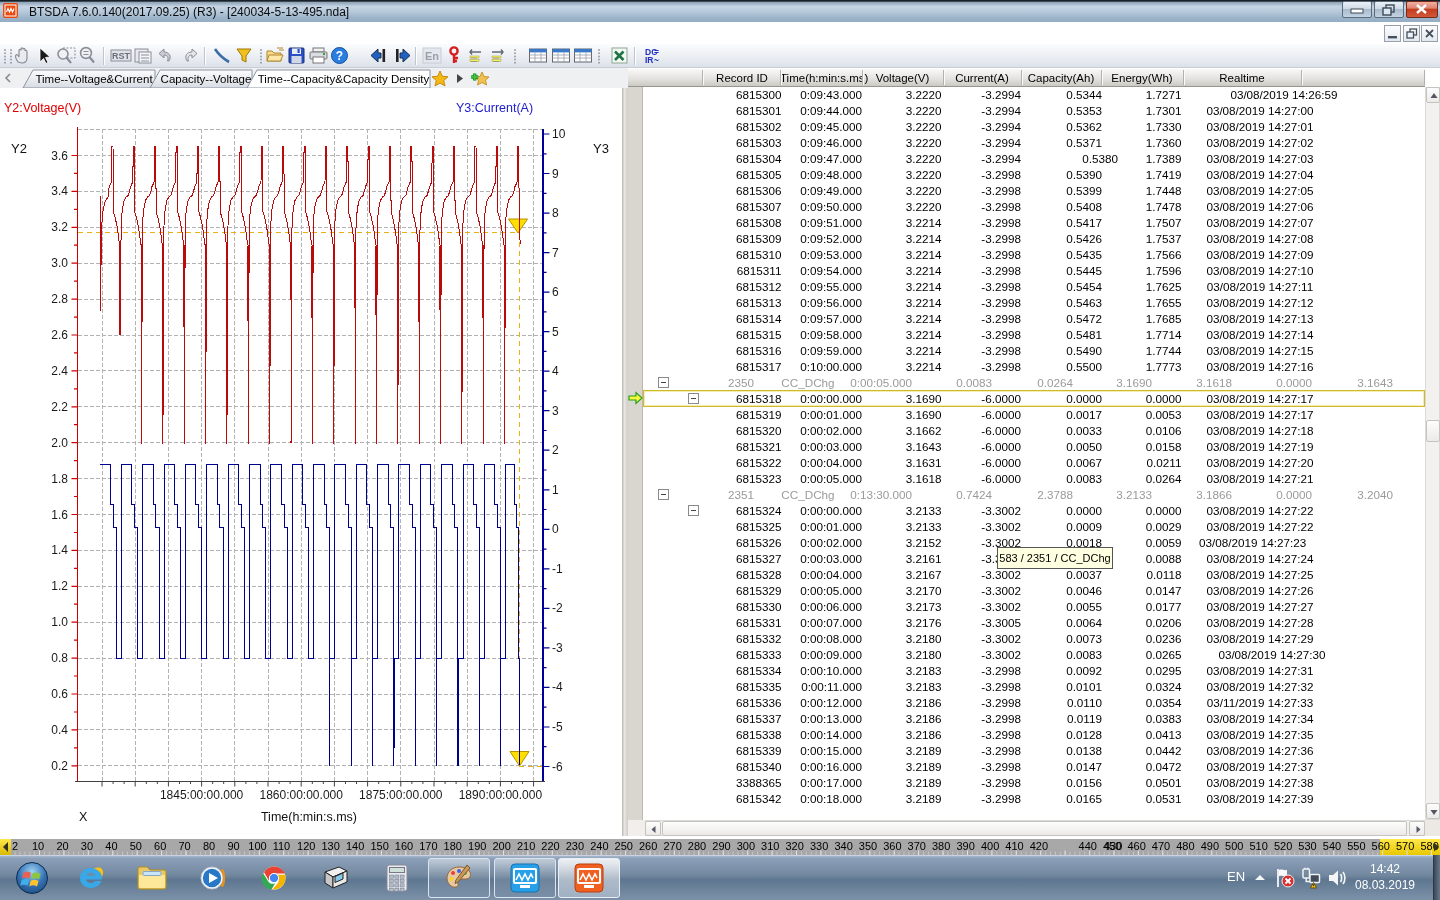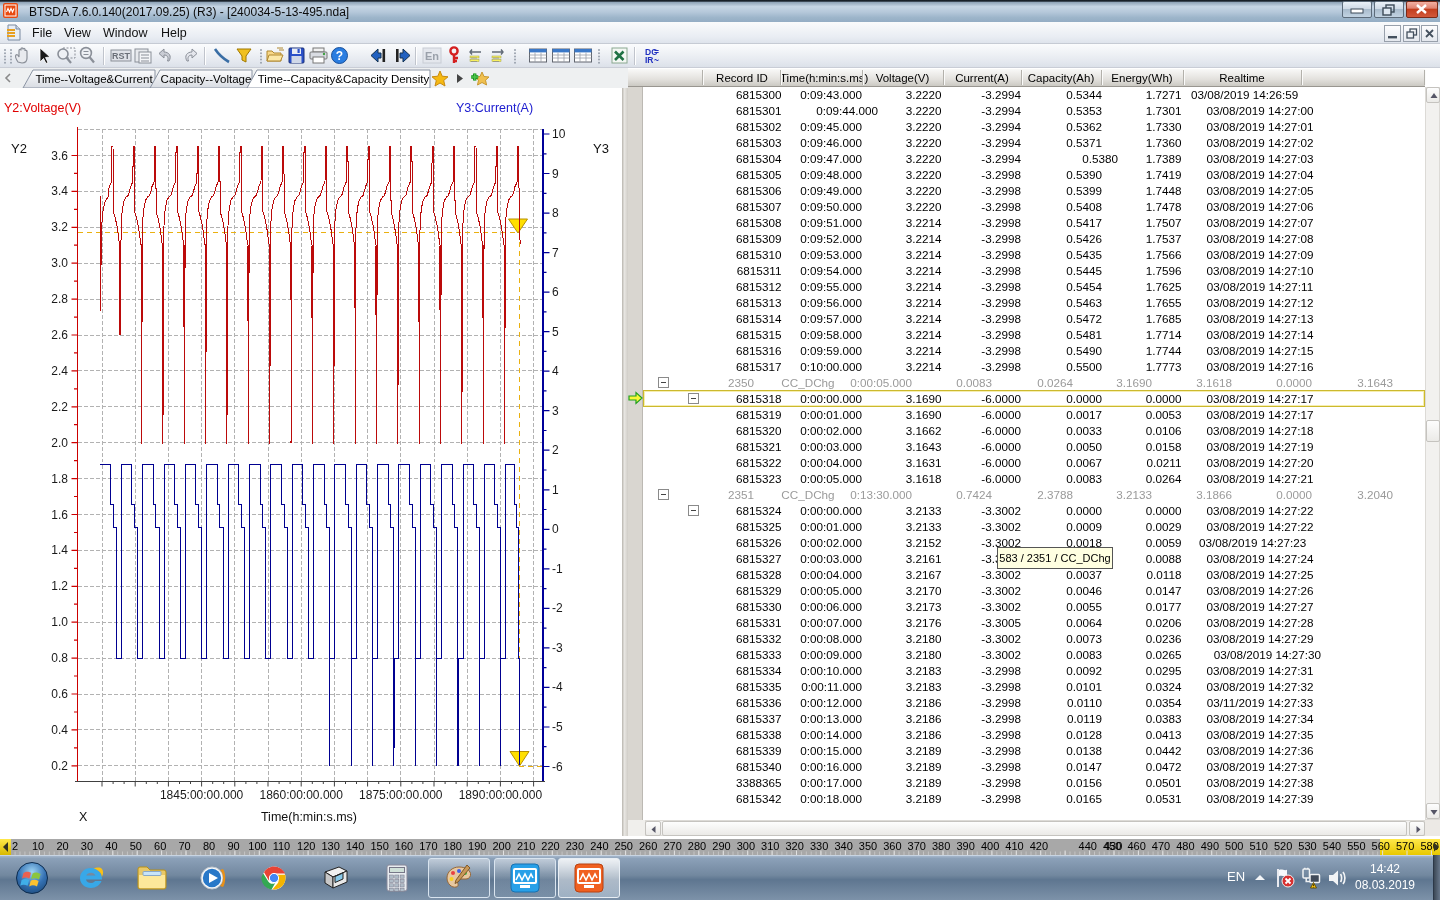--- a/index.html
+++ b/index.html
@@ -54,33 +54,20 @@
 <div class="wbtn" style="left:1342px;width:30px"><svg width="28" height="15">
           <rect x="8" y="7" width="12" height="4" fill="#fff" stroke="#3c4a58"></rect>
         </svg></div>
 <div class="wbtn" style="left:1374px;width:30px"><svg width="28" height="15">
           <rect x="11" y="3" width="8" height="7" fill="none" stroke="#3c4a58" stroke-width="1.4"></rect>
           <rect x="8" y="6" width="8" height="7" fill="#dce6f0" stroke="#3c4a58" stroke-width="1.4"></rect>
         </svg></div>
 <div class="wbtn" id="bclose" style="left:1406px;width:32px"><svg width="30" height="15">
           <path d="M10 3 L19 11 M19 3 L10 11" stroke="#fff" stroke-width="2.4"></path>
         </svg></div>
-</div>
-<div id="menu">
-<svg class="abs" style="left:6px;top:2px" width="16" height="17">
-        <path d="M2 1 h8 l4 4 v11 h-12 z" fill="#e9eef5" stroke="#7a8aa0"></path>
-        <path d="M10 1 v4 h4" fill="#cfd9e6" stroke="#7a8aa0"></path>
-        <g stroke="#e8a020" stroke-width="2">
-          <path d="M1 6 h8M1 9 h8M1 12 h8"></path>
-        </g>
-      </svg>
-<div class="mi" style="left:32px">File</div>
-<div class="mi" style="left:64px">View</div>
-<div class="mi" style="left:103px">Window</div>
-<div class="mi" style="left:161px">Help</div>
 </div>
 <div class="mdibtn" style="left:1384px;width:17px"><svg width="15" height="15">
         <rect x="3" y="10" width="9" height="2.4" fill="#44505e"></rect>
       </svg></div>
 <div class="mdibtn" style="left:1403px;width:17px"><svg width="15" height="15">
         <rect x="6" y="3" width="6.5" height="6" fill="none" stroke="#44505e" stroke-width="1.3"></rect>
         <rect x="3" y="6" width="6.5" height="6" fill="#eef1f5" stroke="#44505e" stroke-width="1.3"></rect>
       </svg></div>
 <div class="mdibtn" style="left:1421px;width:17px"><svg width="15" height="15">
         <path d="M4 4 L11 11 M11 4 L4 11" stroke="#44505e" stroke-width="1.8"></path>
@@ -351,25 +338,25 @@
 </div>
 <div id="rowhdr"></div>
 <div class="abs" style="left:0;top:0">
       <div class="tr" style="top:86.5px">
         <i class="c" style="left:48.5px;width:90px">6815300</i>
         <i class="c" style="left:129px;width:90px">0:09:43.000</i>
         <i class="c" style="left:208.5px;width:90px">3.2220</i>
         <i class="c" style="left:288px;width:90px">-3.2994</i>
         <i class="c" style="left:369px;width:90px">0.5344</i>
         <i class="c" style="left:448.5px;width:90px">1.7271</i>
-        <i class="c" style="left:548px;width:122px;text-align:left">03/08/2019 14:26:59</i>
+        <i class="c" style="left:580px;width:122px;text-align:center">03/08/2019 14:26:59</i>
       </div>
 <div class="tr" style="top:102.5px">
         <i class="c" style="left:48.5px;width:90px">6815301</i>
-        <i class="c" style="left:145px;width:90px">0:09:44.000</i>
+        <i class="c" style="left:129px;width:90px">0:09:44.000</i>
         <i class="c" style="left:208.5px;width:90px">3.2220</i>
         <i class="c" style="left:288px;width:90px">-3.2994</i>
         <i class="c" style="left:369px;width:90px">0.5353</i>
         <i class="c" style="left:448.5px;width:90px">1.7301</i>
         <i class="c" style="left:556px;width:122px;text-align:center">03/08/2019 14:27:00</i>
       </div>
 <div class="tr" style="top:118.5px">
         <i class="c" style="left:48.5px;width:90px">6815302</i>
         <i class="c" style="left:129px;width:90px">0:09:45.000</i>
         <i class="c" style="left:208.5px;width:90px">3.2220</i>
@@ -670,21 +657,21 @@
         <i class="c" style="left:448.5px;width:90px">0.0236</i>
         <i class="c" style="left:556px;width:122px;text-align:center">03/08/2019 14:27:29</i>
       </div>
 <div class="tr" style="top:646.5px">
         <i class="c" style="left:48.5px;width:90px">6815333</i>
         <i class="c" style="left:129px;width:90px">0:00:09.000</i>
         <i class="c" style="left:208.5px;width:90px">3.2180</i>
         <i class="c" style="left:288px;width:90px">-3.3002</i>
         <i class="c" style="left:369px;width:90px">0.0083</i>
         <i class="c" style="left:448.5px;width:90px">0.0265</i>
-        <i class="c" style="left:556px;width:122px;text-align:right">03/08/2019 14:27:30</i>
+        <i class="c" style="left:568px;width:122px;text-align:center">03/08/2019 14:27:30</i>
       </div>
 <div class="tr" style="top:662.5px">
         <i class="c" style="left:48.5px;width:90px">6815334</i>
         <i class="c" style="left:129px;width:90px">0:00:10.000</i>
         <i class="c" style="left:208.5px;width:90px">3.2183</i>
         <i class="c" style="left:288px;width:90px">-3.2998</i>
         <i class="c" style="left:369px;width:90px">0.0092</i>
         <i class="c" style="left:448.5px;width:90px">0.0295</i>
         <i class="c" style="left:556px;width:122px;text-align:center">03/08/2019 14:27:31</i>
       </div>

